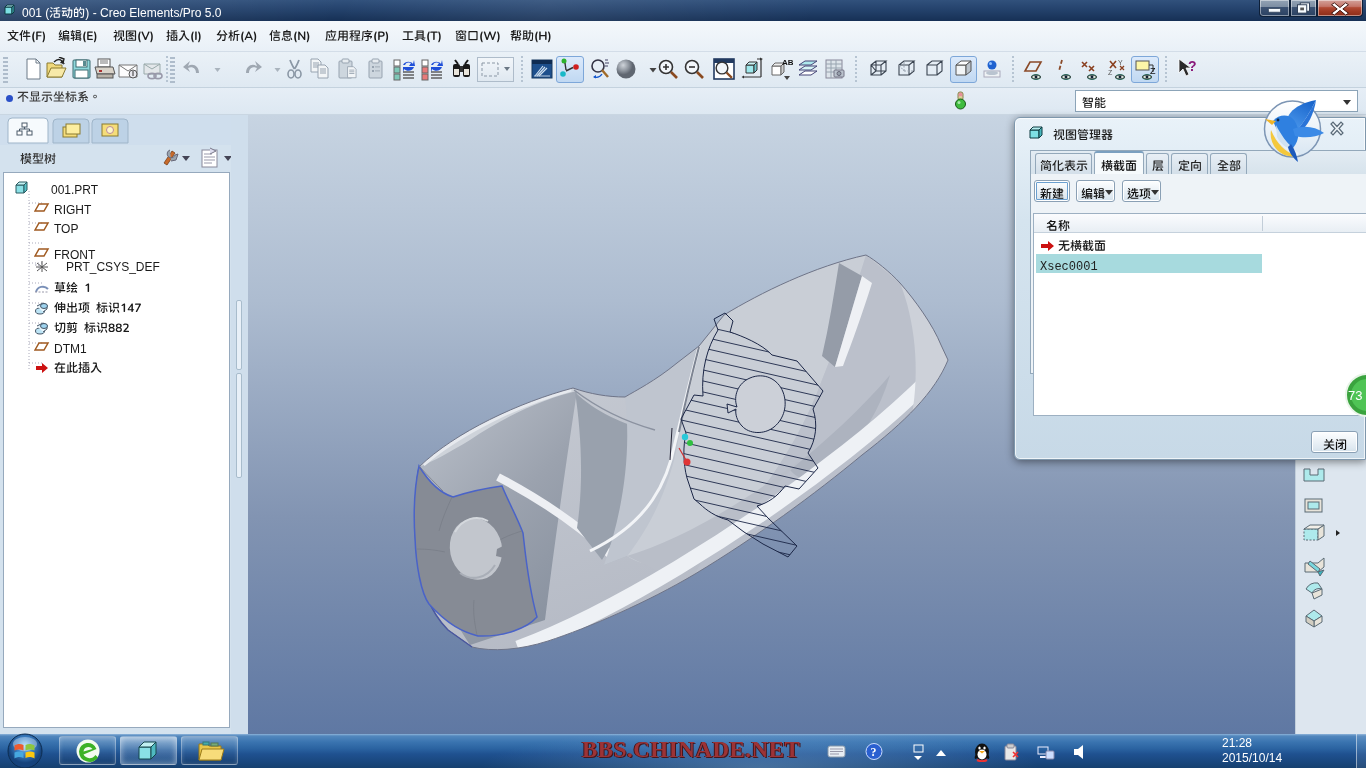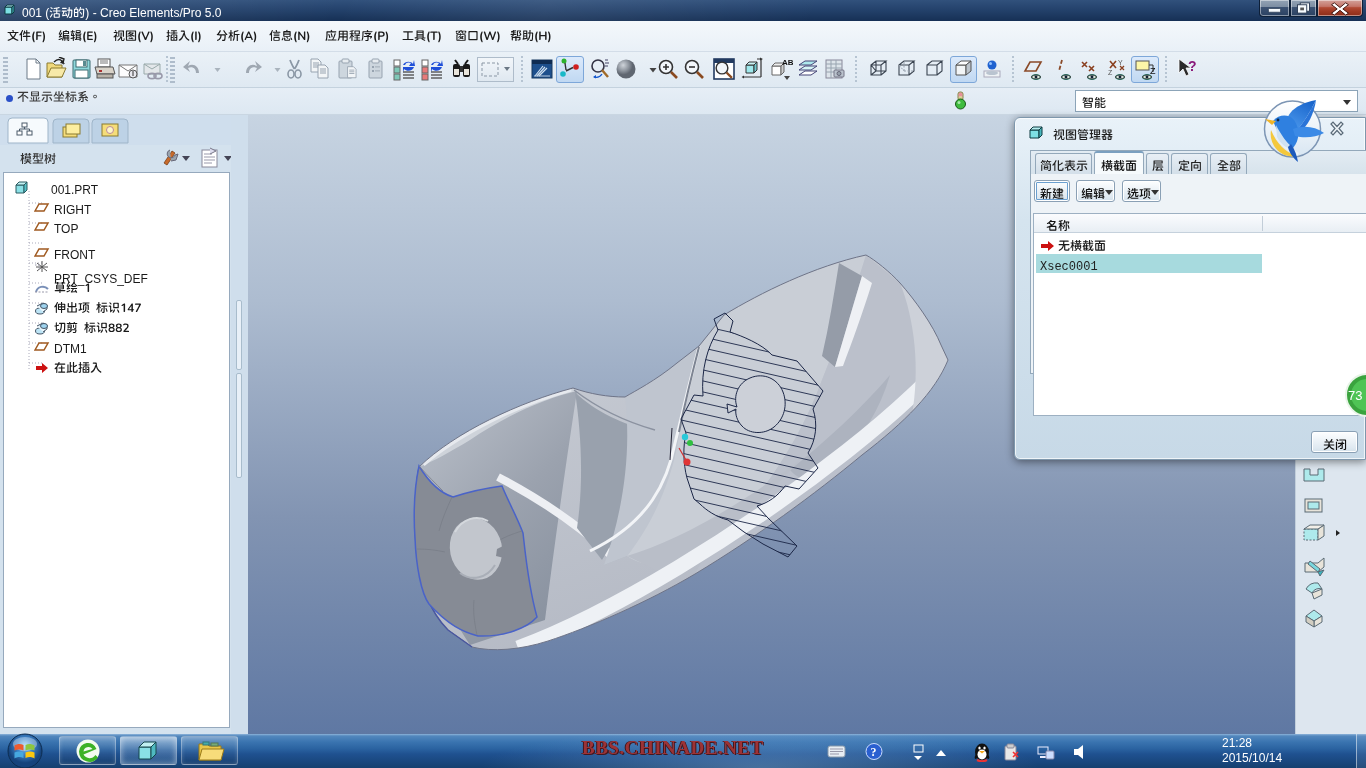--- a/index.html
+++ b/index.html
@@ -49,21 +49,21 @@
 #dlglist{position:absolute;left:2px;top:62px;width:337px;height:203px;background:#fff;border:1px solid #9db0c2;border-right:none}
 #listhdr{position:absolute;left:0;top:0;width:100%;height:19px;background:linear-gradient(180deg,#fbfcfe,#e8eef4);border-bottom:1px solid #c5d1dc}
 
 #taskbar{left:0;top:734px;width:1366px;height:34px;
  background:linear-gradient(180deg,#8db4da 0,#5287bd 2px,#3a74b0 8px,#2a62a0 15px,#1f5190 20px,#1a4880 27px,#16406f 34px)}
 #taskbar .sheen{position:absolute;left:0;top:0;width:100%;height:100%;
  background:radial-gradient(ellipse 400px 60px at 760px 34px,rgba(160,200,240,.35),rgba(0,0,0,0) 70%)}
 .taskbtn{top:2px;width:57px;height:29px;border:1px solid rgba(255,255,255,.35);border-radius:3px;
  background:linear-gradient(180deg,rgba(255,255,255,.25),rgba(255,255,255,.06) 48%,rgba(0,0,0,.08));box-shadow:inset 0 0 4px rgba(255,255,255,.2)}
 .taskbtn.active{background:linear-gradient(180deg,rgba(255,255,255,.45),rgba(255,255,255,.18) 48%,rgba(80,130,180,.25));box-shadow:inset 0 0 6px rgba(255,255,255,.5)}
-#watermark{left:582px;top:3px;font-family:"Liberation Serif",serif;font-weight:bold;font-size:19px;letter-spacing:0.5px;color:#9c3336;text-shadow:1px 1px 0 #45161c, -1px 0 0 #45161c}
+#watermark{left:582px;top:3px;font-family:"Liberation Serif",serif;font-weight:bold;font-size:23px;letter-spacing:0.5px;color:#9c3336;text-shadow:1px 1px 0 #45161c, -1px 0 0 #45161c}
 #clock{right:34px;top:2px;width:110px;color:#fff;font-size:12px;text-align:left;line-height:15px}
 #showdesk{right:0;top:0;width:10px;height:34px;border-left:1px solid rgba(255,255,255,.5);background:rgba(255,255,255,.08)}
 </style></head><body>
 <div id="root">
 <div id="titlebar" class="abs">
       <div class="sheen"></div>
     </div>
     <svg id="appico" class="abs" viewBox="0 0 13 12">
 <path d="M1,3 L8,3 L8,10 L1,10 Z" fill="#7de0e4" stroke="#0c3b40" stroke-width="1"></path>
 <path d="M1,3 L3,1 L10,1 L8,3 Z" fill="#b5eef0" stroke="#0c3b40" stroke-width="1"></path>
@@ -460,21 +460,21 @@
           </svg><span style="position:relative;top:2px;margin-left:4px">RIGHT</span></div>
         <div class="treerow" style="top:47px"><svg width="16" height="13" style="vertical-align:-2px;margin-left:30px">
             <path d="M1,10 L5,3 L14,3 L10,10 Z" fill="none" stroke="#a05a20" stroke-width="1.5"></path>
           </svg><span style="position:relative;top:2px;margin-left:4px">TOP</span></div>
         <div class="treerow" style="top:73px"><svg width="16" height="13" style="vertical-align:-2px;margin-left:30px">
             <path d="M1,10 L5,3 L14,3 L10,10 Z" fill="none" stroke="#a05a20" stroke-width="1.5"></path>
           </svg><span style="position:relative;top:2px;margin-left:4px">FRONT</span></div>
         <div class="treerow" style="top:87px"><svg width="16" height="13" style="vertical-align:-2px;margin-left:30px">
             <path d="M8,1 L8,12 M2,7 L14,7 M3,3 L13,11 M13,3 L3,11" stroke="#555" stroke-width="1"></path>
             <path d="M1,5 h4 v4" fill="none" stroke="#99a" stroke-dasharray="1.5 1.5"></path>
-          </svg><span style="position:relative;top:12px;margin-left:4px">PRT_CSYS_DEF</span></div>
+          </svg><span style="position:relative;top:0;margin-left:16px">PRT_CSYS_DEF</span></div>
         <div class="treerow" style="top:107px"><svg width="16" height="13" style="vertical-align:-2px;margin-left:30px">
             <path d="M2,11 A7,7 0 0 1 14,8" fill="none" stroke="#7a90b8" stroke-width="2"></path>
             <path d="M1,11 h14" stroke="#99a" stroke-dasharray="2 1.5"></path>
           </svg><span style="margin-left:4px"><svg class="cjk" width="37" height="15" viewBox="0 -12 37 15" style="vertical-align:-3px;">
               <path fill="#1a1a1a" d="M10.9 -1.9Q11.1 -1.9 11.2 -1.7Q11.4 -1.6 11.4 -1.4Q11.4 -1.1 11.2 -1Q11.1 -0.8 10.9 -0.8H1.2Q0.9 -0.8 0.8 -1Q0.7 -1.1 0.7 -1.4Q0.7 -1.6 0.8 -1.7Q0.9 -1.9 1.2 -1.9ZM6.5 -3.3V0.4Q6.5 0.7 6.4 0.9Q6.2 1 6 1Q5.7 1 5.5 0.9Q5.4 0.7 5.4 0.4V-3.3ZM3.2 -3.9Q3.2 -3.8 3.3 -3.7Q3.3 -3.6 3.4 -3.6H8.6Q8.7 -3.6 8.7 -3.7Q8.8 -3.8 8.8 -3.9V-4.6H3.2ZM3.2 -5.4H8.8V-6.1Q8.8 -6.2 8.7 -6.3Q8.7 -6.4 8.6 -6.4H3.4Q3.3 -6.4 3.3 -6.3Q3.2 -6.2 3.2 -6.1ZM9.2 -7.3Q9.5 -7.3 9.7 -7.1Q10 -6.8 10 -6.5V-3.5Q10 -3.2 9.7 -3Q9.5 -2.7 9.2 -2.7H2.8Q2.5 -2.7 2.3 -3Q2.1 -3.2 2.1 -3.5V-6.5Q2.1 -6.8 2.3 -7.1Q2.5 -7.3 2.8 -7.3ZM5.2 -9.4Q5.5 -9.4 5.6 -9.2Q5.7 -9.1 5.7 -8.9Q5.7 -8.6 5.6 -8.5Q5.5 -8.4 5.2 -8.4H1.2Q1 -8.4 0.8 -8.5Q0.7 -8.6 0.7 -8.9Q0.7 -9.1 0.8 -9.3Q1 -9.4 1.2 -9.4ZM3.6 -10.1Q3.9 -10.1 4 -10Q4.2 -9.8 4.2 -9.6V-8.1Q4.2 -7.8 4 -7.6Q3.9 -7.5 3.6 -7.5Q3.3 -7.5 3.2 -7.6Q3 -7.8 3 -8.1V-9.6Q3 -9.8 3.2 -10Q3.3 -10.1 3.6 -10.1ZM8.5 -10.1Q8.7 -10.1 8.9 -10Q9.1 -9.8 9.1 -9.6V-8.1Q9.1 -7.8 8.9 -7.6Q8.7 -7.5 8.5 -7.5Q8.2 -7.5 8.1 -7.6Q7.9 -7.8 7.9 -8.1V-9.6Q7.9 -9.8 8.1 -10Q8.2 -10.1 8.5 -10.1ZM10.8 -9.4Q11.1 -9.4 11.2 -9.2Q11.3 -9.1 11.3 -8.9Q11.3 -8.6 11.2 -8.5Q11.1 -8.4 10.8 -8.4H6.8Q6.5 -8.4 6.4 -8.5Q6.3 -8.6 6.3 -8.9Q6.3 -9.1 6.4 -9.3Q6.5 -9.4 6.8 -9.4Z M13.3 -4Q13.4 -4.1 13.6 -4.5Q13.8 -4.8 14.1 -5.2Q14.4 -5.6 14.7 -6.1Q14.9 -6.6 15.2 -7.2Q15.3 -7.4 15.5 -7.5Q15.7 -7.5 15.9 -7.4Q16.2 -7.3 16.2 -7.1Q16.3 -6.8 16.2 -6.6Q15.9 -6.1 15.6 -5.7Q15.4 -5.2 15.1 -4.8Q14.8 -4.4 14.5 -3.9Q14.4 -3.8 14.4 -3.8Q14.5 -3.7 14.6 -3.8L15.7 -4Q15.9 -4.1 16 -4Q16.2 -3.9 16.2 -3.7V-3.6Q16.2 -3.4 16.1 -3.2Q15.9 -3.1 15.7 -3L13.4 -2.4Q13.2 -2.4 13 -2.5Q12.9 -2.6 12.8 -2.7Q12.7 -2.9 12.7 -3.1Q12.7 -3.3 12.8 -3.4ZM12.9 -6.8Q13.1 -7 13.3 -7.5Q13.5 -7.9 13.7 -8.5Q14 -9 14.2 -9.6Q14.2 -9.9 14.4 -10Q14.6 -10.1 14.8 -10Q15.1 -9.9 15.2 -9.6Q15.3 -9.4 15.2 -9.2Q15 -8.7 14.8 -8.2Q14.6 -7.7 14.3 -7.3Q14.1 -6.8 13.8 -6.3Q13.7 -6.2 13.9 -6.2L15.2 -6.4L15.1 -5.4L13.4 -5.2Q13.2 -5.2 13 -5.3Q12.8 -5.5 12.7 -5.7Q12.7 -5.9 12.7 -6.1Q12.7 -6.4 12.8 -6.6ZM12.5 -0.2Q12.5 -0.4 12.6 -0.6Q12.7 -0.8 13 -0.9Q13.3 -1 13.6 -1.1Q13.9 -1.2 14.2 -1.3Q14.5 -1.4 14.9 -1.6Q15.2 -1.7 15.7 -1.9Q15.9 -1.9 16 -1.8Q16.2 -1.8 16.2 -1.5Q16.3 -1.3 16.2 -1.1Q16.1 -0.9 15.9 -0.9Q15.5 -0.7 15.1 -0.6Q14.8 -0.4 14.5 -0.3Q14.2 -0.2 13.9 -0.1Q13.6 0.1 13.2 0.2Q13 0.3 12.8 0.2Q12.6 0.1 12.5 -0.2ZM21.5 -6.2Q21.7 -6.2 21.9 -6Q22 -5.9 22 -5.7Q22 -5.4 21.9 -5.3Q21.7 -5.1 21.5 -5.1H18.3Q18.1 -5.1 17.9 -5.3Q17.8 -5.4 17.8 -5.7Q17.8 -5.9 17.9 -6Q18.1 -6.2 18.3 -6.2ZM22.6 -4.1Q22.8 -4.1 23 -3.9Q23.1 -3.8 23.1 -3.5Q23.1 -3.3 23 -3.2Q22.8 -3 22.6 -3H17.3Q17 -3 16.9 -3.2Q16.8 -3.3 16.8 -3.6Q16.8 -3.8 16.9 -3.9Q17 -4.1 17.3 -4.1ZM21.1 -2.2Q21.3 -2.3 21.5 -2.2Q21.7 -2.2 21.8 -2Q22 -1.7 22.2 -1.4Q22.4 -1.1 22.5 -0.9Q22.7 -0.7 22.8 -0.5Q23 -0.2 23.1 0.1Q23.2 0.3 23.1 0.5Q23 0.7 22.8 0.8Q22.6 0.9 22.4 0.8Q22.2 0.7 22.1 0.5Q22 0.2 21.9 -0Q21.7 -0.2 21.6 -0.5Q21.4 -0.7 21.3 -1Q21.1 -1.2 20.9 -1.6Q20.8 -1.8 20.8 -1.9Q20.9 -2.1 21.1 -2.2ZM17.2 -0.7Q17.3 -0.8 17.4 -1Q17.6 -1.2 17.8 -1.6Q18 -1.9 18.2 -2.2Q18.4 -2.5 18.5 -2.8Q18.7 -3.1 18.8 -3.3H20.1Q19.9 -3 19.7 -2.7Q19.5 -2.4 19.3 -2Q19.1 -1.7 18.9 -1.3Q18.7 -1 18.5 -0.7Q18.5 -0.6 18.5 -0.6Q18.5 -0.5 18.6 -0.5L22 -0.9L22.2 0.1L17.5 0.5Q17.3 0.5 17.1 0.5Q17 0.4 16.9 0.2Q16.8 0.1 16.8 -0.1Q16.9 -0.3 17 -0.4ZM20.2 -9.7Q20.6 -9.1 21 -8.6Q21.5 -8.1 22 -7.6Q22.5 -7.1 23 -6.7Q23.3 -6.6 23.3 -6.3Q23.4 -6.1 23.3 -5.8Q23.1 -5.6 22.9 -5.5Q22.7 -5.5 22.5 -5.7Q21.9 -6.2 21.4 -6.7Q20.8 -7.3 20.3 -7.9Q19.8 -8.5 19.4 -9.1ZM20.2 -10Q20.4 -9.9 20.5 -9.7Q20.5 -9.6 20.4 -9.3Q20 -8.5 19.5 -7.8Q19.1 -7.2 18.5 -6.6Q18 -6 17.3 -5.5Q17.1 -5.3 16.9 -5.4Q16.7 -5.4 16.5 -5.7L16.5 -5.7Q16.4 -5.9 16.5 -6.2Q16.5 -6.4 16.8 -6.6Q17.2 -6.9 17.6 -7.3Q17.9 -7.6 18.2 -8Q18.5 -8.3 18.8 -8.7Q19.1 -9.2 19.4 -9.7Q19.5 -9.9 19.7 -10Q19.9 -10.1 20.2 -10Z M34.4 0.1Q34 0.1 33.8 -0.1Q33.6 -0.3 33.6 -0.7Q33.6 -0.7 33.6 -0.9Q33.6 -1.2 33.6 -1.7Q33.6 -2.2 33.6 -2.8Q33.6 -3.3 33.6 -4Q33.6 -4.6 33.6 -5.2Q33.6 -5.8 33.6 -6.3Q33.6 -6.7 33.6 -7Q33.6 -7.3 33.6 -7.3Q33.6 -7.3 33.7 -7.3Q33.9 -7.3 34 -7.3Q34.1 -7.3 34.2 -7.3Q34.4 -7.3 34.4 -7.3Q34.4 -7.3 34.2 -7.2Q34 -7 33.7 -6.9Q33.4 -6.7 33.1 -6.5Q32.8 -6.3 32.6 -6.2Q32.4 -6 32.4 -6Q32.2 -5.9 32 -5.9Q31.8 -5.9 31.7 -6.1Q31.6 -6.2 31.5 -6.4Q31.5 -6.6 31.5 -6.8Q31.6 -7 31.8 -7.1Q31.8 -7.1 32 -7.2Q32.2 -7.3 32.5 -7.5Q32.8 -7.7 33.1 -7.9Q33.3 -8.1 33.5 -8.2Q33.7 -8.3 33.7 -8.3Q33.9 -8.4 34.1 -8.5Q34.2 -8.6 34.5 -8.6Q34.8 -8.6 35 -8.4Q35.1 -8.2 35.1 -7.9Q35.1 -7.9 35.1 -7.6Q35.1 -7.3 35.1 -6.8Q35.1 -6.3 35.1 -5.6Q35.1 -5 35.1 -4.3Q35.1 -3.6 35.1 -3Q35.1 -2.3 35.1 -1.8Q35.1 -1.3 35.1 -1Q35.1 -0.7 35.1 -0.7Q35.1 0.1 34.4 0.1Z"></path>
             </svg></span></div>
         <div class="treerow" style="top:127px"><svg width="16" height="14" style="vertical-align:-3px;margin-left:30px">
             <ellipse cx="6" cy="10" rx="4.5" ry="3" fill="#bce4f5" stroke="#456"></ellipse>
             <path d="M3,5 L9,2 L13,4 L13,8 L9,11" fill="#e8f4fb" stroke="#456"></path>
             <ellipse cx="10" cy="5" rx="3.5" ry="2.5" fill="#9fd4ef" stroke="#456"></ellipse>

